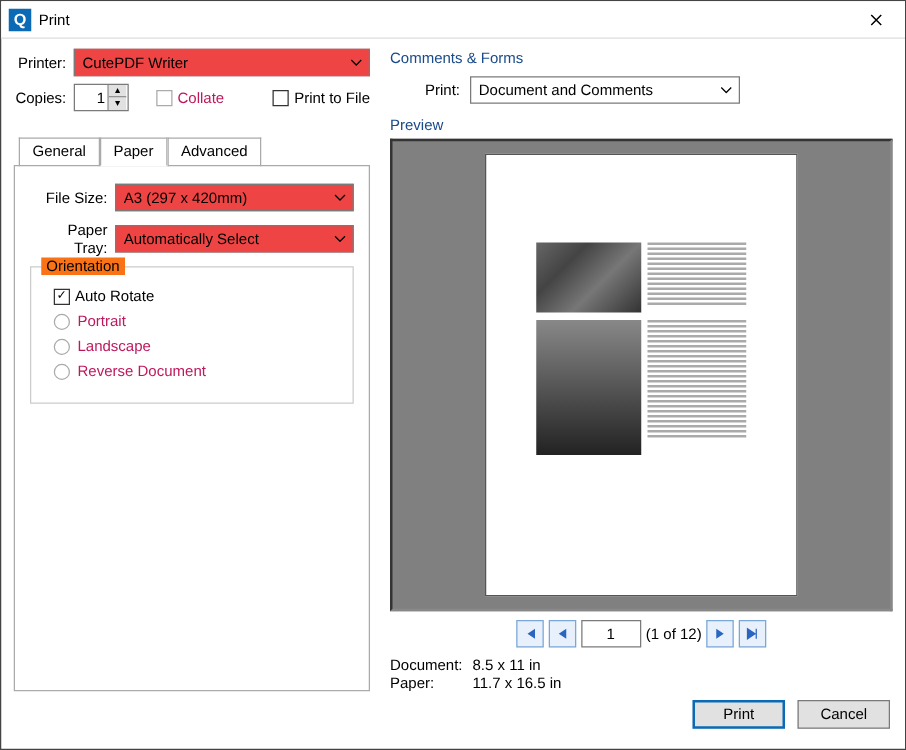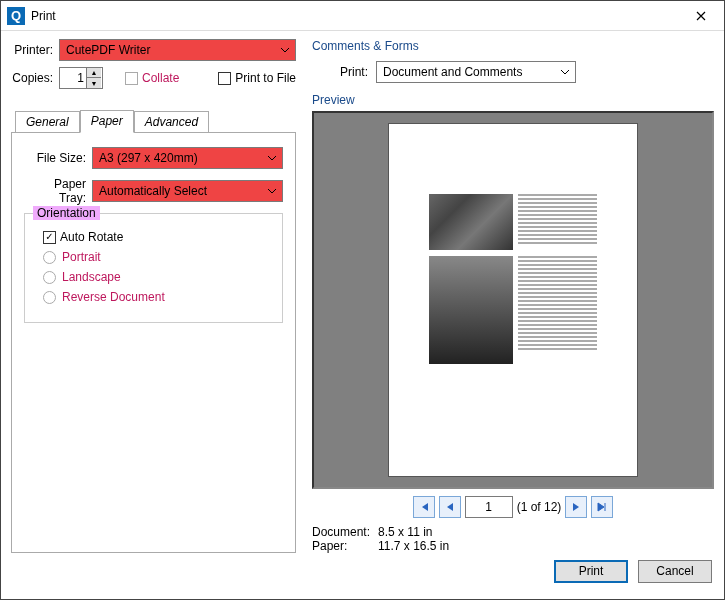--- a/index.html
+++ b/index.html
@@ -30,31 +30,31 @@
   .spinner input { border: none; width: 26px; text-align: right; padding-right: 2px; outline: none; }
   .spinbtns { display: flex; flex-direction: column; border-left: 1px solid #7a7a7a; }
   .spinbtns div { width: 14px; height: 10px; display:flex; align-items:center; justify-content:center; font-size:7px; background:#e1e1e1;}
   .spinbtns div:first-child { border-bottom: 1px solid #7a7a7a; }
 
   .chk { width: 13px; height: 13px; border: 1px solid #333; display:inline-flex; align-items:center; justify-content:center; margin-right:4px; background:#fff; }
   .chk.checked::after { content:"✓"; font-size:10px; line-height:10px; }
   .disabled { color: #be185d; }
   .disabled .chk { border-color:#aaa; }
 
-  .tabs { margin-top: 14px; display: flex; align-items: flex-end; padding-left: 4px; font-style: italic; }
+  .tabs { margin-top: 14px; display: flex; padding-left: 4px; }
   .tab { padding: 3px 10px 4px; border: 1px solid #aaa; border-bottom: none; background: #fff; margin-right: 0px; position: relative; top: 1px; color:#000; }
   .tab.inactive { background: #fff; }
   .tab.active { background: #fff; border-bottom: 1px solid #fff; z-index: 2; }
   .tabpanel { border: 1px solid #aaa; flex: 1; padding: 14px 12px; position: relative; }
 
   .field-row { display:flex; align-items:center; margin-bottom: 8px; gap:6px; }
   .field-lbl { width: 62px; text-align: right; }
 
   .groupbox { border: 1px solid #ccc; margin-top: 8px; padding: 10px 10px 12px 10px; position: relative; }
-  .groupbox .legend { position: absolute; top: -8px; left: 8px; background: #f0abfc; padding: 0 4px; }
+  .groupbox .legend { position: absolute; top: -8px; left: 8px; background: #f97316; padding: 0 4px; }
 
   .radio { width:13px; height:13px; border:1px solid #333; border-radius:50%; display:inline-flex; align-items:center; justify-content:center; margin-right:6px; background:#fff;}
   .radio.disabled { border-color:#aaa; }
   .opt { display:flex; align-items:center; margin: 6px 0 6px 8px; }
 
   .section-title { color:#1a4a8a; margin-bottom: 4px; }
 
   .cf-row { display:flex; align-items:center; gap:8px; margin: 4px 0 10px 28px;}
   .cf-row .combo { width: 180px; flex: none; }
 
@@ -178,21 +178,21 @@
               <span>Reverse Document</span>
             </div>
           </div>
         </div>
       </div>
 
       <div class="right">
         <div class="section-title">Comments &amp; Forms</div>
         <div class="cf-row">
           <span>Print:</span>
-          <div class="combo light" style="width:200px">
+          <div class="combo light" style="width:216px">
             <span>Document and Comments</span>
             <span class="chev">
                 <svg width="10" height="6">
                   <path d="M1 1 L5 5 L9 1" fill="none" stroke="#000"></path>
                 </svg>
               </span>
           </div>
         </div>
 
         <div class="section-title">Preview</div>

